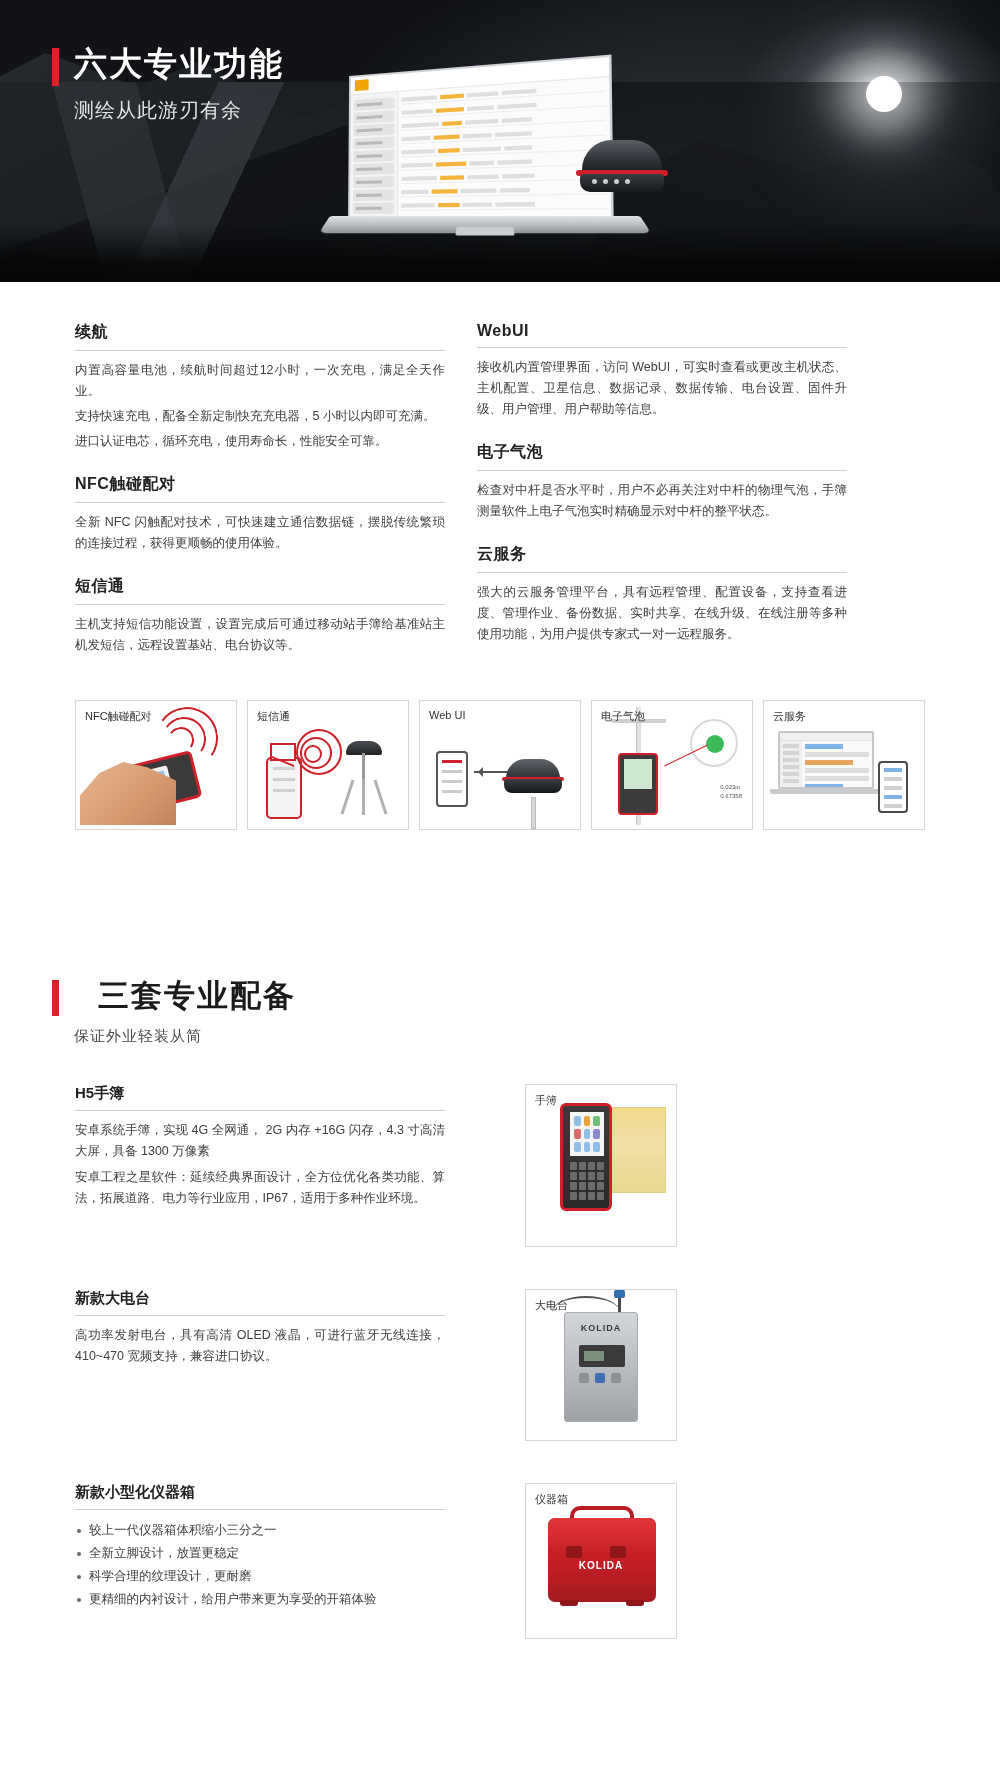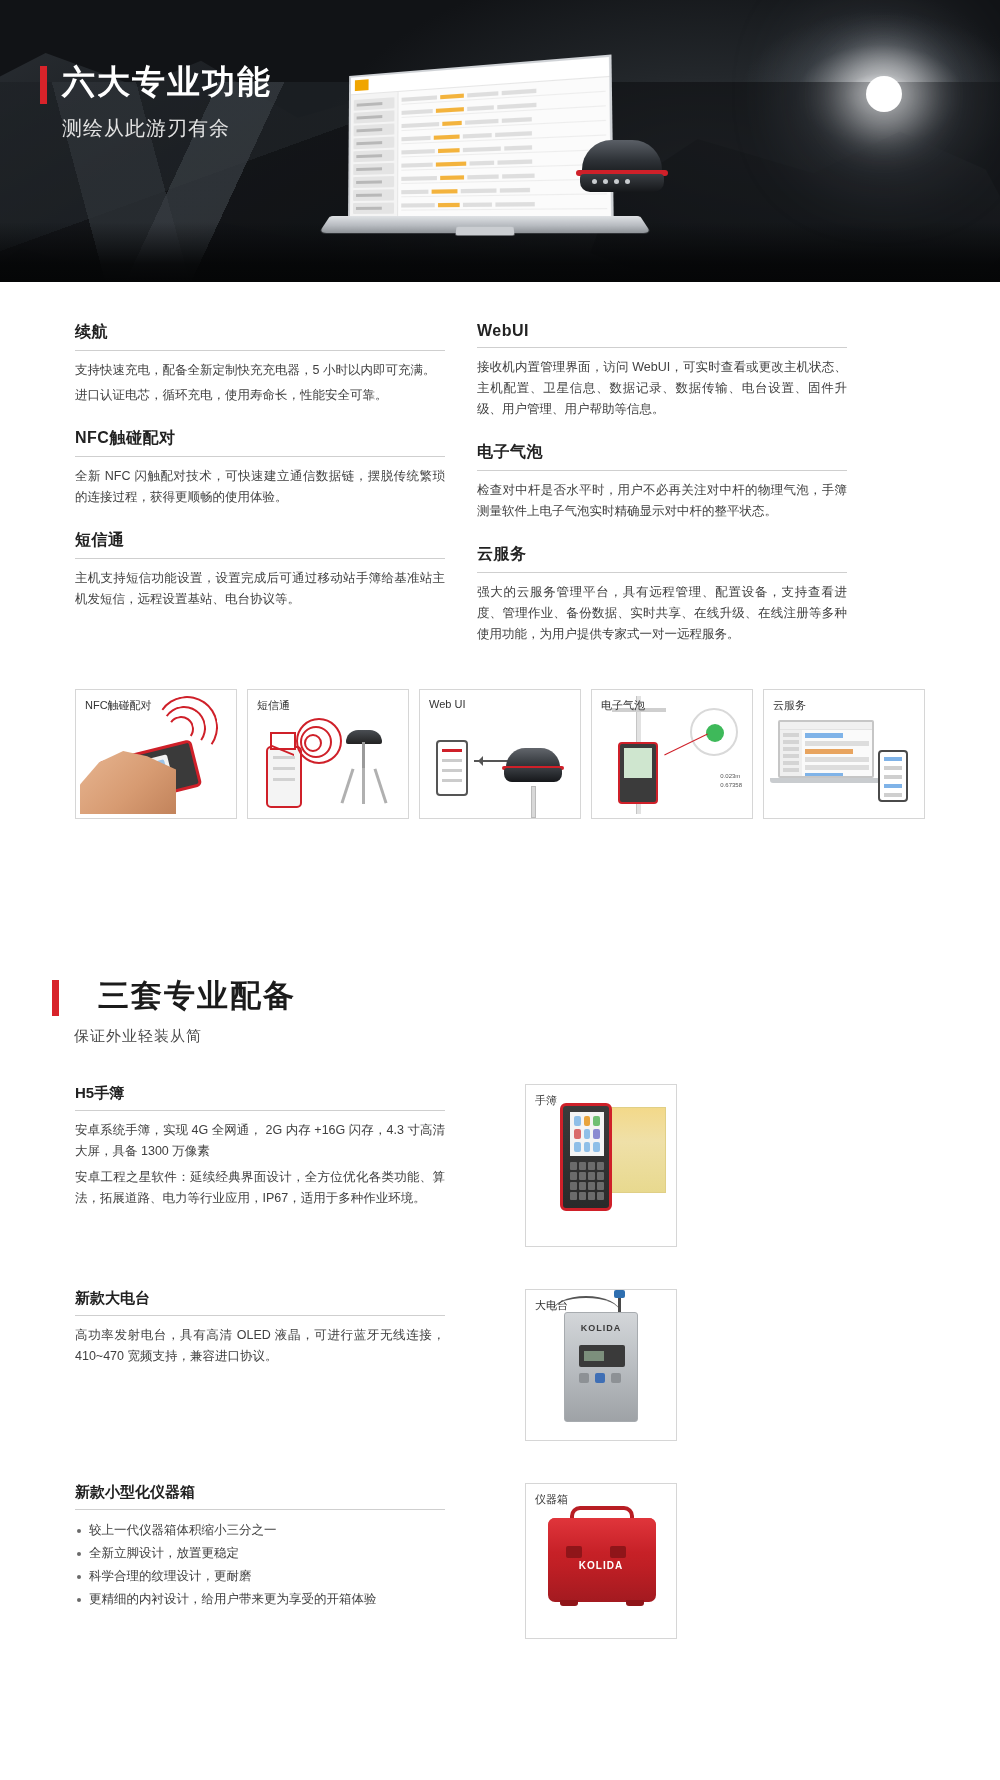--- a/index.html
+++ b/index.html
@@ -63,23 +63,22 @@
     background: #ffffff;
     box-shadow: 0 0 40px 22px rgba(255,255,255,0.55), 0 0 90px 50px rgba(200,215,230,0.22);
   }
   .hero-fade {
     position: absolute;
     left: 0; bottom: 0; width: 1000px; height: 60px;
     background: linear-gradient(180deg, rgba(5,6,7,0) 0%, rgba(5,6,7,0.9) 70%, #050607 100%);
   }
   .hero-title-wrap {
     position: absolute;
-    left: 40px; top: 42px;
+    left: 52px; top: 42px;
     z-index: 5;
-    margin-top: 18px;
   }
   .hero-bar {
     position: absolute;
     left: 0; top: 6px;
     width: 7px; height: 38px;
     background: #d8232a;
   }
   .hero-title {
     margin-left: 22px;
     font-size: 33px;
@@ -581,20 +580,21 @@
     <div class="hero-sub">测绘从此游刃有余</div>
   </div>
 </div>
 
 <div class="features">
   <div class="feat-cols">
 
     <div class="feat-col">
       <div class="feat-block">
         <div class="feat-h">续航</div>
+        <div class="feat-p">内置高容量电池，续航时间超过12小时，一次充电，满足全天作业。</div>
         <div class="feat-p">支持快速充电，配备全新定制快充充电器，5 小时以内即可充满。</div>
         <div class="feat-p">进口认证电芯，循环充电，使用寿命长，性能安全可靠。</div>
       </div>
       <div class="feat-block">
         <div class="feat-h">NFC触碰配对</div>
         <div class="feat-p">全新 NFC 闪触配对技术，可快速建立通信数据链，摆脱传统繁琐的连接过程，获得更顺畅的使用体验。</div>
       </div>
       <div class="feat-block">
         <div class="feat-h">短信通</div>
         <div class="feat-p">主机支持短信功能设置，设置完成后可通过移动站手簿给基准站主机发短信，远程设置基站、电台协议等。</div>

